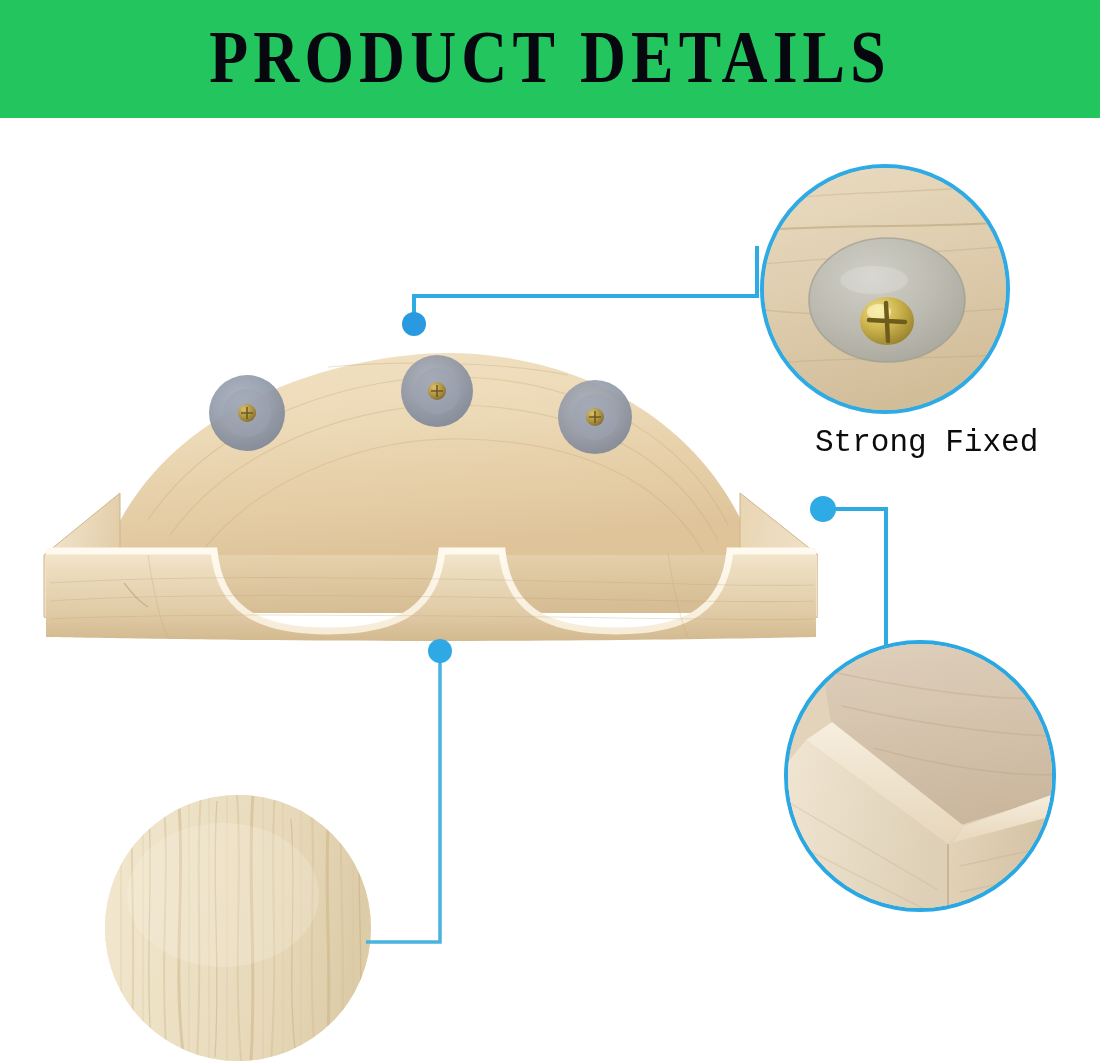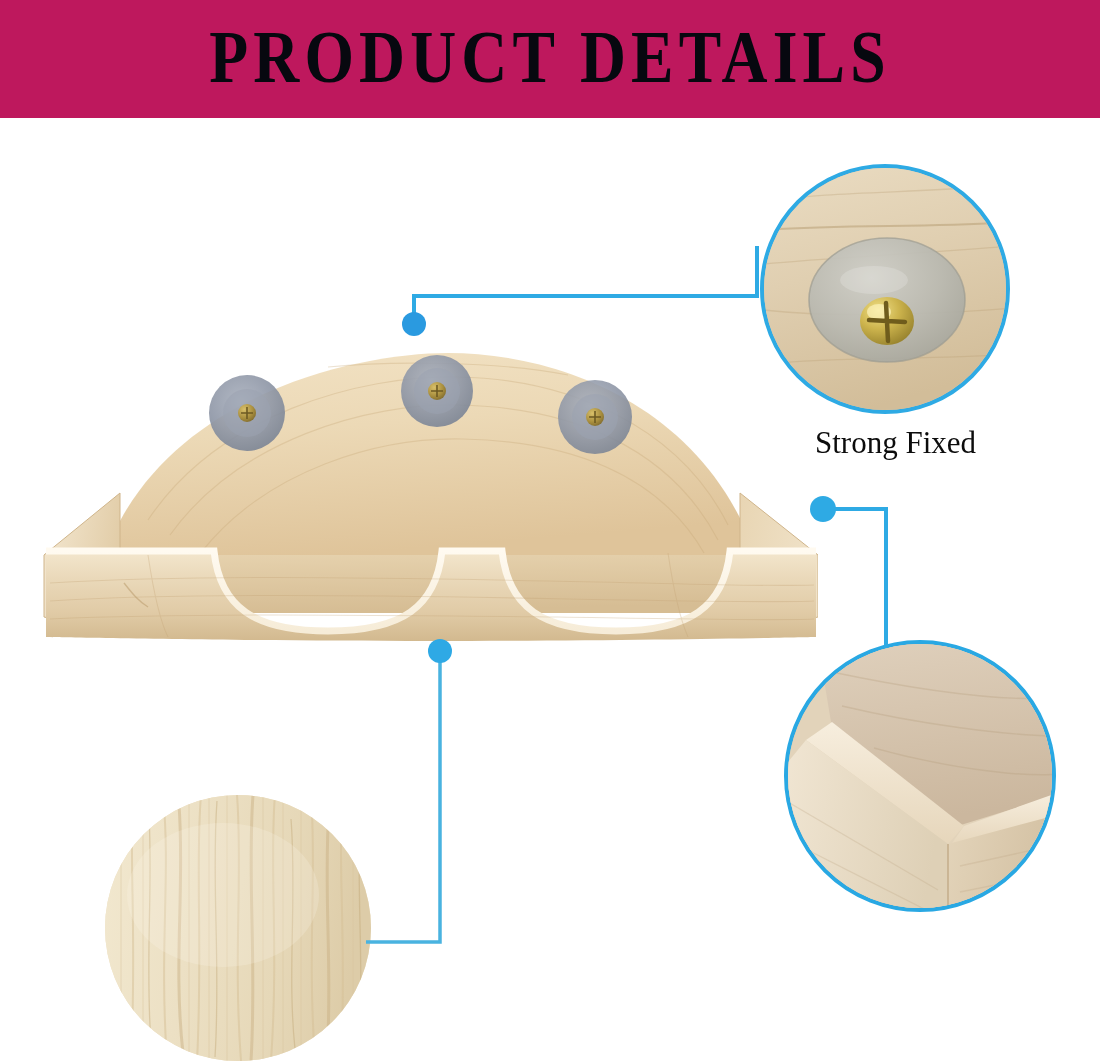--- a/index.html
+++ b/index.html
@@ -18,21 +18,21 @@
     overflow: hidden;
   }
 
   
   #header-banner {
     position: absolute;
     left: 0;
     top: 0;
     width: 1100px;
     height: 118px;
-    background: #be185d;
+    background: #22c55e;
   }
   #header-title {
     position: absolute;
     left: 0;
     top: 14px;
     width: 1100px;
     text-align: center;
     font-family: "Liberation Serif", serif;
     font-size: 74px;
     font-weight: bold;
@@ -91,21 +91,21 @@
     left: 105px;
     top: 795px;
     width: 266px;
     height: 266px;
     background: #efe2c6;
   }
 
   
   .caption {
     position: absolute;
-    font-family: Liberation Serif, serif;
+    font-family: Liberation Mono, monospace;
     color: #0c0c0c;
     font-size: 31px;
     line-height: 44px;
     white-space: pre-line;
   }
   #caption-strong-fixed {
     left: 815px;
     top: 421px;
     width: 260px;
   }

